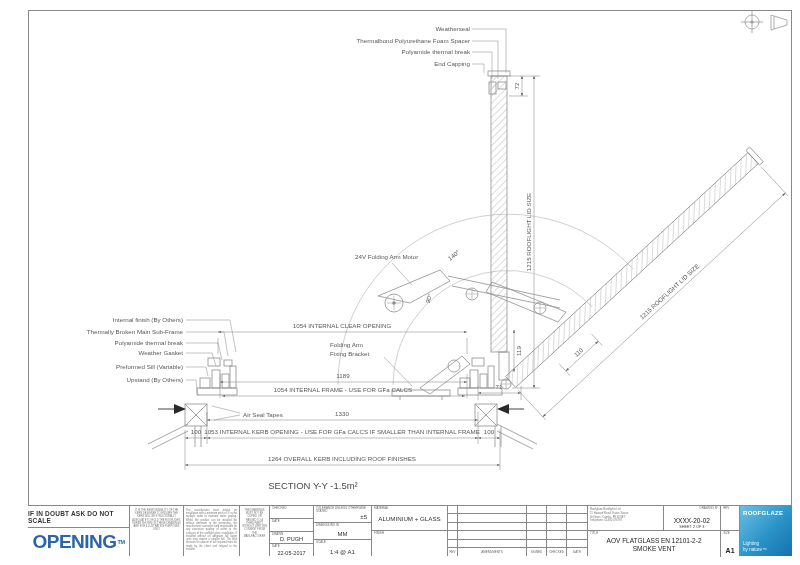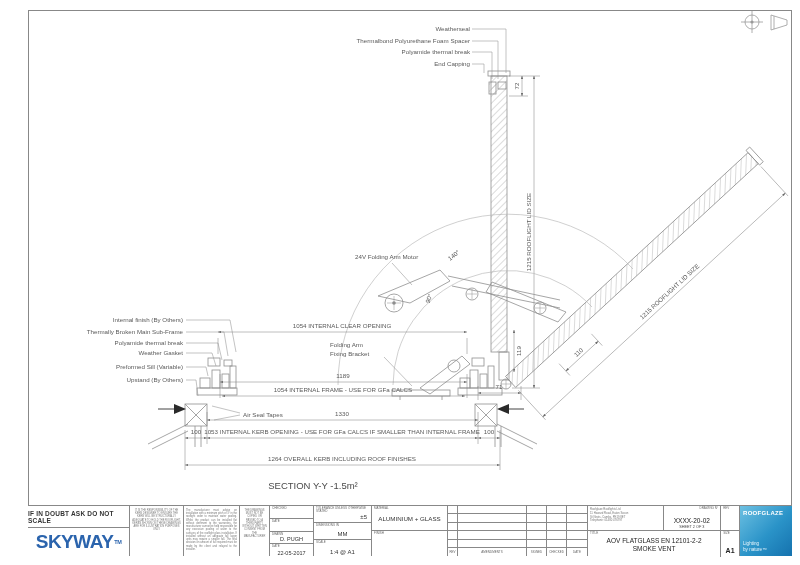--- a/index.html
+++ b/index.html
@@ -256,21 +256,21 @@
   </g>
 
   <text class="tt" x="313" y="489" text-anchor="middle">SECTION Y-Y -1.5m²</text>
 </svg>
 
 <div class="tb">
 
   <div class="col" style="width:102px;">
     <div class="doubt">IF IN DOUBT ASK DO NOT SCALE</div>
     <div class="skyway">
-        <span>SKYWAY</span>
+        <span>OPENING</span>
         <span class="tm">TM</span>
       </div>
   </div>
 
   <div class="col tiny up" style="width:54px;">IT IS THE RESPONSIBILITY OF THE KERB DESIGNER TO ENSURE THE KERB WILL BE STRUCTURALLY ADEQUATE TO HOLD THE ROOFLIGHT. KERBS SHOWN ON THESE DRAWINGS ARE FOR ILLUSTRATION PURPOSES ONLY</div>
   <div class="col tiny" style="width:56px;">The manufacturer must advise on installation with a minimum pitch of 3° in the rooflight order to maintain water pooling. Whilst the product can be installed flat without detriment to the warranties, the manufacturer cannot be held responsible for any excessive pooling of water to the surfaces of the rooflight glass installation. If installed without an adequate fall larger units may require a smaller fall. The final decision on amount of fall required must be made by the client and relayed to the installer.</div>
   <div class="col tiny up" style="width:30px;">THE DRAWINGS MUST NOT BE COPIED OR PASSED TO A THIRD PARTY WITHOUT WRITTEN CONSENT FROM THE MANUFACTURER</div>
 
   <div class="col" style="width:44px;">
     <div class="minirow">

